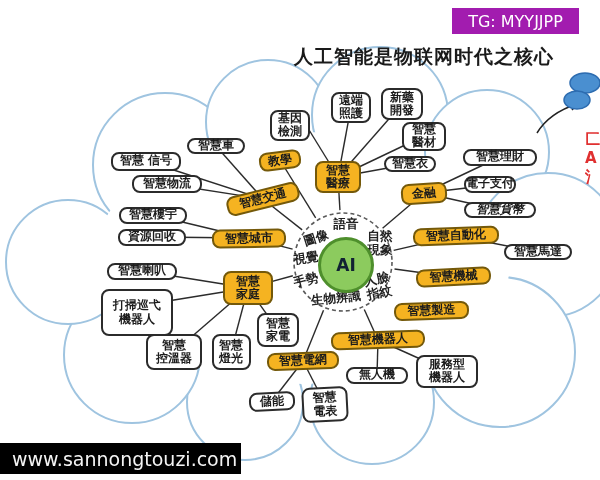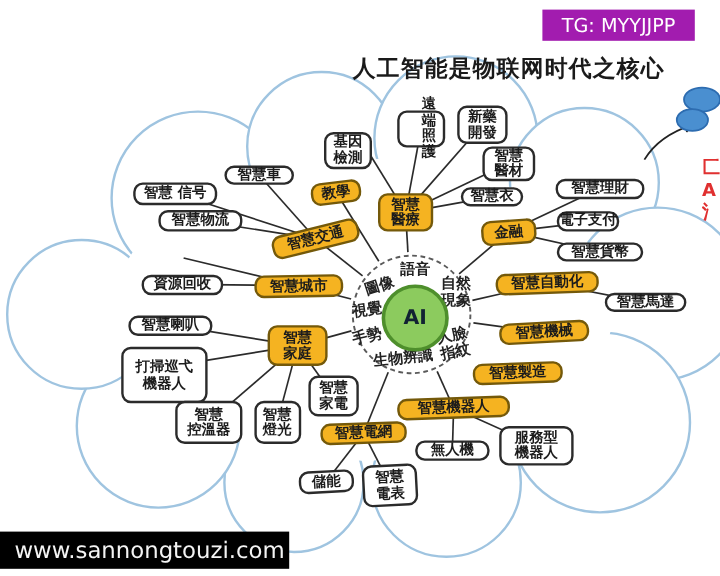--- a/index.html
+++ b/index.html
@@ -117,33 +117,34 @@
       <div class="node orange" style="left: 415.5px; top: 268px; width: 75px; height: 18px; transform: rotate(-3deg);">智慧機械</div>
       <div class="node orange" style="left: 393.5px; top: 302px; width: 75px; height: 18px; transform: rotate(-2deg);">智慧製造</div>
       <div class="node orange" style="left: 331px; top: 331px; width: 94px; height: 18px; transform: rotate(-2deg);">智慧機器人</div>
       <div class="node orange" style="left: 267px; top: 352px; width: 72px; height: 18px; transform: rotate(-2deg);">智慧電網</div>
       <div class="node orange" style="left: 223px; top: 271px; width: 50px; height: 34px;">智慧
 家庭</div>
       <div class="node orange" style="left: 212px; top: 228.5px; width: 74px; height: 19px; transform: rotate(-1deg);">智慧城市</div>
       <div class="node white" style="left: 111px; top: 151.5px; width: 70px; height: 19px;">智慧 信号</div>
       <div class="node white" style="left: 187px; top: 138px; width: 58px; height: 16px;">智慧車</div>
       <div class="node white" style="left: 132px; top: 175px; width: 70px; height: 18px;">智慧物流</div>
+      <div class="node white" style="left: 119px; top: 206.5px; width: 68px; height: 17px;">智慧樓宇</div>
       <div class="node white" style="left: 118px; top: 228.5px; width: 68px; height: 17px;">資源回收</div>
       <div class="node white" style="left: 270px; top: 109.5px; width: 40px; height: 31px;">基因
 檢測</div>
-      <div class="node white" style="left: 331px; top: 91.5px; width: 40px; height: 31px; padding-left: 13px;">遠端
+      <div class="node white" style="left: 331px; top: 91.5px; width: 40px; height: 31px;">遠端
 照護</div>
       <div class="node white" style="left: 381px; top: 88px; width: 42px; height: 32px;">新藥
 開發</div>
       <div class="node white" style="left: 402px; top: 121.5px; width: 44px; height: 29px;">智慧
 醫材</div>
       <div class="node white" style="left: 384px; top: 156px; width: 52px; height: 16px;">智慧衣</div>
       <div class="node white" style="left: 463px; top: 148.5px; width: 74px; height: 17px;">智慧理財</div>
       <div class="node white" style="left: 464px; top: 175.5px; width: 52px; height: 17px;">電子支付</div>
-      <div class="node white" style="left: 464px; top: 202px; width: 72px; height: 16px;">智慧貨幣</div>
+      <div class="node white" style="left: 464px; top: 202px; width: 72px; height: 16px; font-style: italic;">智慧貨幣</div>
       <div class="node white" style="left: 504px; top: 244px; width: 68px; height: 16px;">智慧馬達</div>
       <div class="node white" style="left: 346px; top: 366.5px; width: 62px; height: 17px;">無人機</div>
       <div class="node white" style="left: 416px; top: 354.5px; width: 62px; height: 33px;">服務型
 機器人</div>
       <div class="node white" style="left: 249px; top: 391.5px; width: 46px; height: 19px; transform: rotate(-3deg);">儲能</div>
       <div class="node white" style="left: 302px; top: 386.5px; width: 46px; height: 35px; transform: rotate(-3deg);">智慧
 電表</div>
       <div class="node white" style="left: 257px; top: 313px; width: 42px; height: 34px;">智慧
 家電</div>
       <div class="node white" style="left: 107px; top: 262.5px; width: 70px; height: 17px;">智慧喇叭</div>

